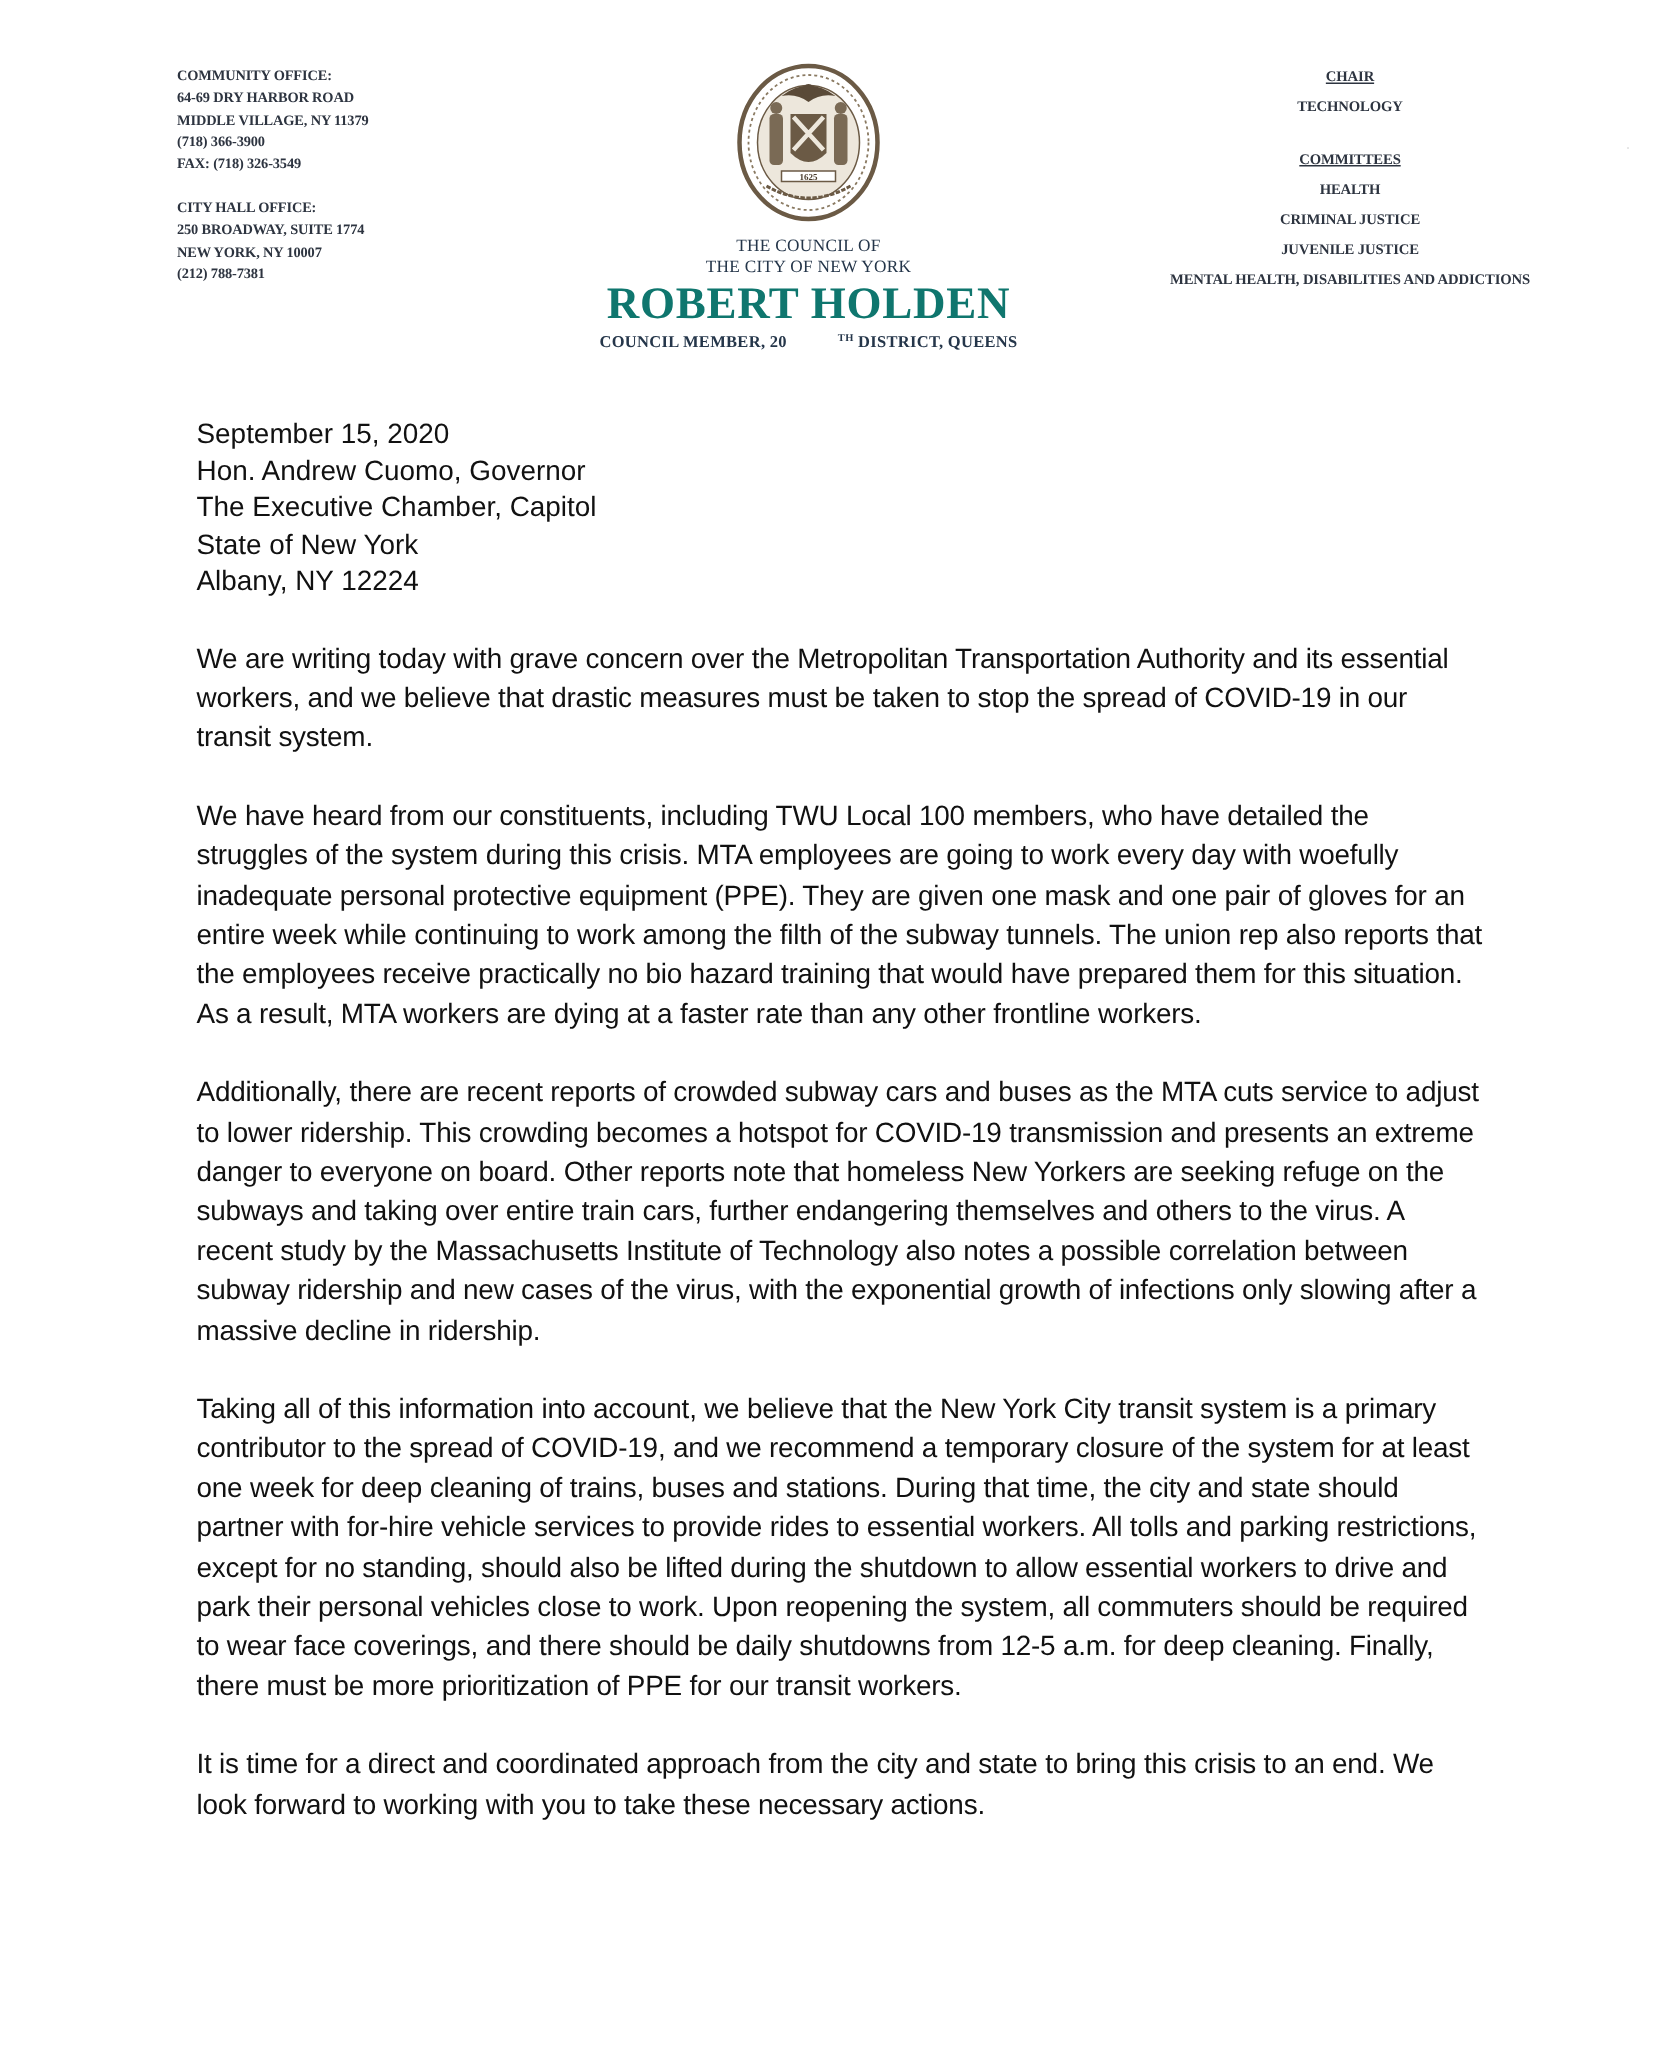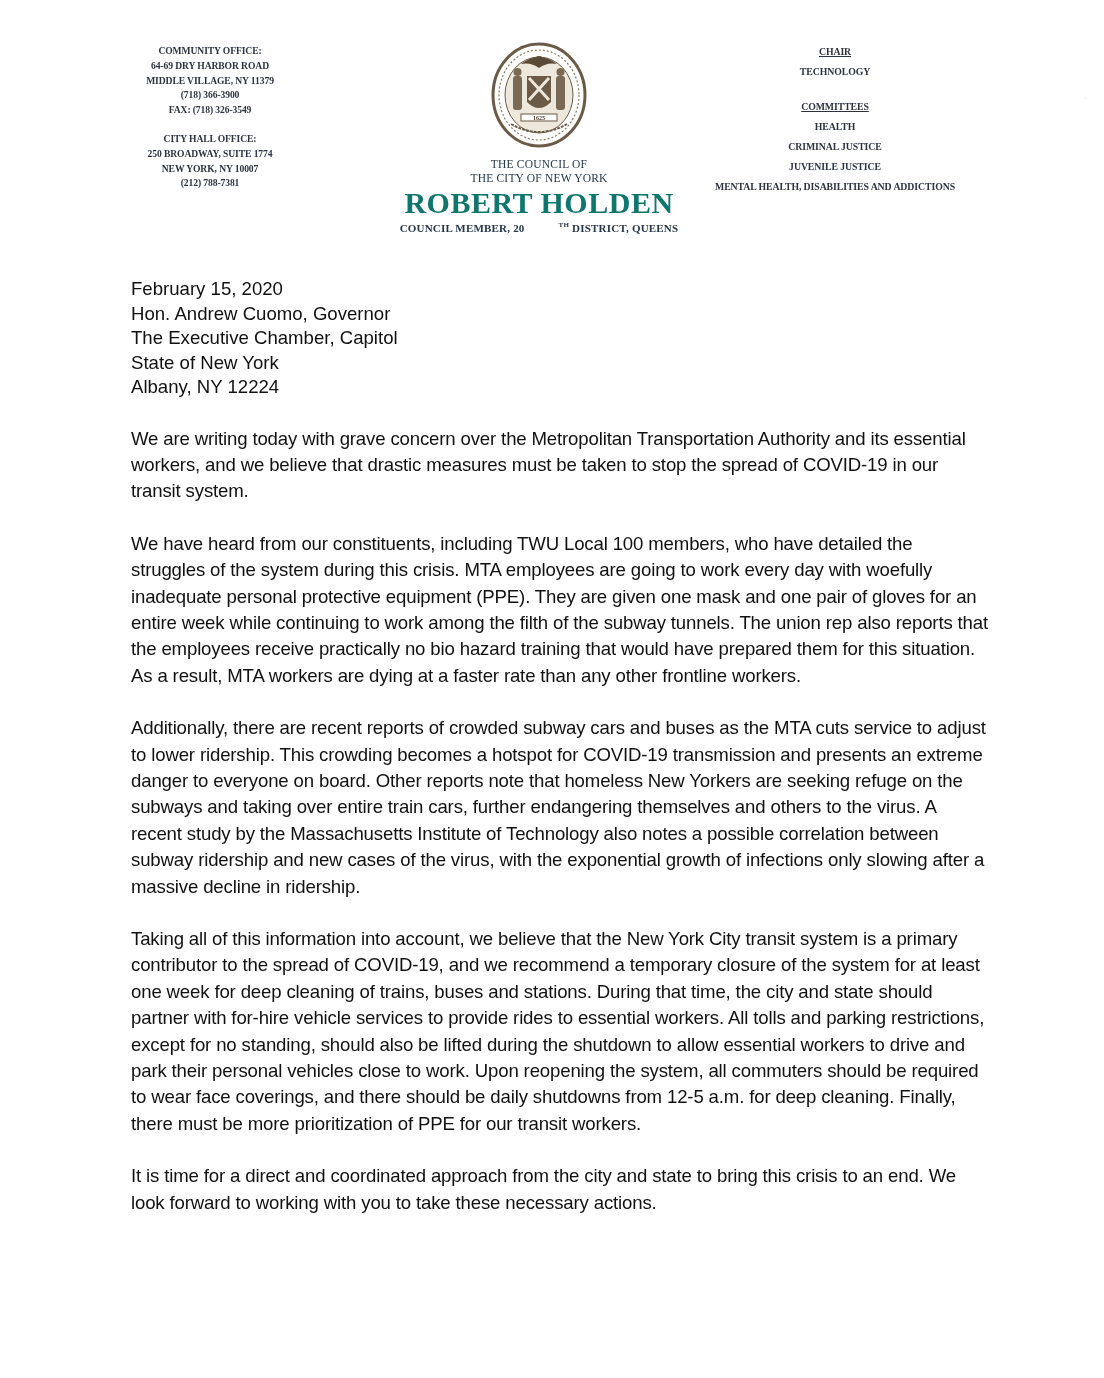--- a/index.html
+++ b/index.html
@@ -1,28 +1,28 @@
 <!DOCTYPE html>
 <html><head>
   <meta charset="utf-8">
   <style>
     html, body { margin: 0; padding: 0; background: #ffffff; }
     body { width: 1104px; height: 1378px; position: relative; overflow: hidden; }
     .serif { font-family: "Liberation Serif", "DejaVu Serif", serif; }
     .sans { font-family: "Liberation Sans", "DejaVu Sans", sans-serif; }
 
     .left-block {
-      position: absolute; left: 130px; top: 44px; width: 160px;
-      text-align: center; color: #2d3440; font-weight: bold;
+      position: absolute; left: 118px; top: 44px; width: 160px;
+      text-align: left; color: #2d3440; font-weight: bold;
       font-size: 9.6px; line-height: 14.8px; letter-spacing: -0.1px;
     }
     .left-block .gap { height: 14px; }
 
     .right-block {
-      position: absolute; left: 701px; top: 42px; width: 268px;
+      position: absolute; left: 766px; top: 42px; width: 268px;
       text-align: center; color: #2d3440; font-weight: bold;
       font-size: 9.8px; line-height: 20px; letter-spacing: -0.1px;
     }
     .right-block .head { text-decoration: underline; }
     .right-block .gap { height: 15px; }
 
     .center-block {
       position: absolute; left: 395px; top: 42px; width: 288px;
       text-align: center;
     }
@@ -106,21 +106,21 @@
   <div>HEALTH</div>
   <div>CRIMINAL JUSTICE</div>
   <div>JUVENILE JUSTICE</div>
   <div>MENTAL HEALTH, DISABILITIES AND ADDICTIONS</div>
 </div>
 
 <div class="edge-mark">·</div>
 
 <div class="letter sans">
   <p>
-    <span class="addr-line">February 15, 2020</span>
+    <span class="addr-line">September 15, 2020</span>
     <span class="addr-line">Hon. Andrew Cuomo, Governor</span>
     <span class="addr-line">The Executive Chamber, Capitol</span>
     <span class="addr-line">State of New York</span>
     <span class="addr-line">Albany, NY 12224</span>
   </p>
   <p class="para">We are writing today with grave concern over the Metropolitan Transportation Authority and its essential workers, and we believe that drastic measures must be taken to stop the spread of COVID-19 in our transit system.</p>
   <p class="para">We have heard from our constituents, including TWU Local 100 members, who have detailed the struggles of the system during this crisis. MTA employees are going to work every day with woefully inadequate personal protective equipment (PPE). They are given one mask and one pair of gloves for an entire week while continuing to work among the filth of the subway tunnels. The union rep also reports that the employees receive practically no bio hazard training that would have prepared them for this situation. As a result, MTA workers are dying at a faster rate than any other frontline workers.</p>
   <p class="para">Additionally, there are recent reports of crowded subway cars and buses as the MTA cuts service to adjust to lower ridership. This crowding becomes a hotspot for COVID-19 transmission and presents an extreme danger to everyone on board. Other reports note that homeless New Yorkers are seeking refuge on the subways and taking over entire train cars, further endangering themselves and others to the virus. A recent study by the Massachusetts Institute of Technology also notes a possible correlation between subway ridership and new cases of the virus, with the exponential growth of infections only slowing after a massive decline in ridership.</p>
   <p class="para">Taking all of this information into account, we believe that the New York City transit system is a primary contributor to the spread of COVID-19, and we recommend a temporary closure of the system for at least one week for deep cleaning of trains, buses and stations. During that time, the city and state should partner with for-hire vehicle services to provide rides to essential workers. All tolls and parking restrictions, except for no standing, should also be lifted during the shutdown to allow essential workers to drive and park their personal vehicles close to work. Upon reopening the system, all commuters should be required to wear face coverings, and there should be daily shutdowns from 12-5 a.m. for deep cleaning. Finally, there must be more prioritization of PPE for our transit workers.</p>
   <p class="para">It is time for a direct and coordinated approach from the city and state to bring this crisis to an end. We look forward to working with you to take these necessary actions.</p>

